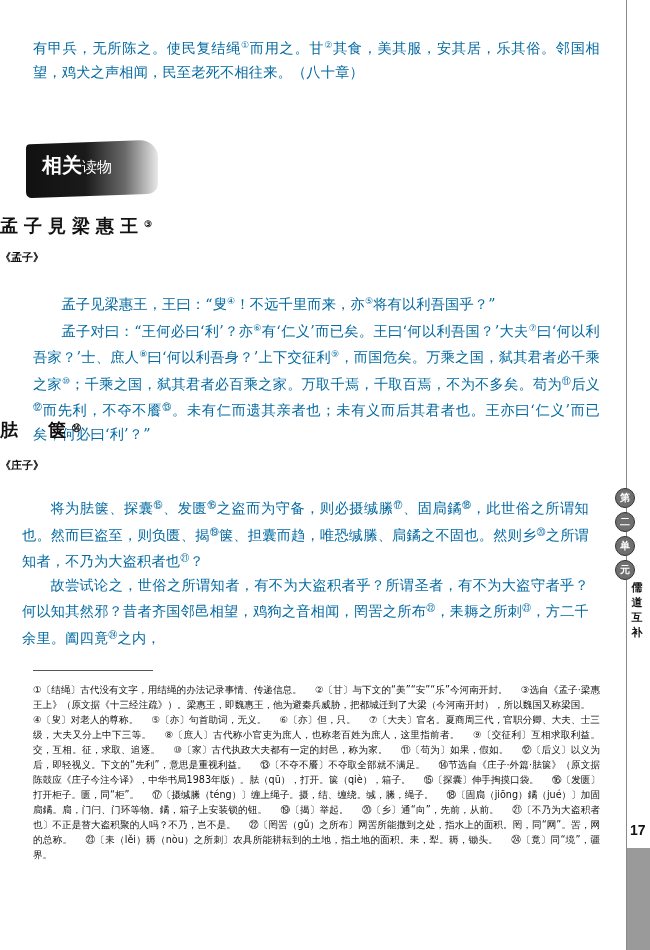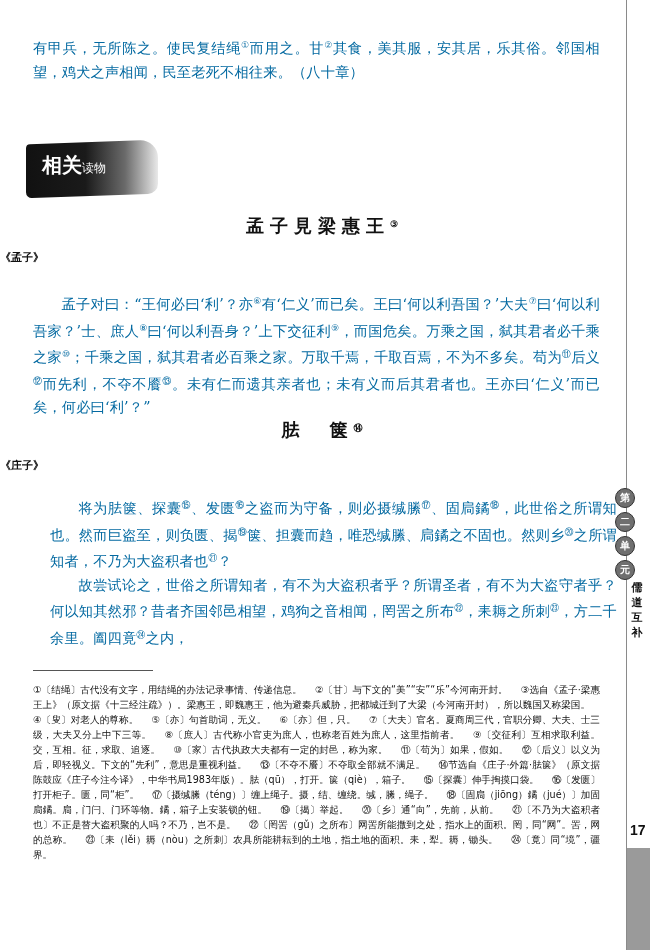--- a/index.html
+++ b/index.html
@@ -20,23 +20,23 @@
   .banner {
     left:26px; top:142px; width:132px; height:54px;
     background:linear-gradient(90deg,#111 0%,#1a1a1a 45%,#6a6a6a 75%,rgba(200,200,200,0.4) 100%);
     border-radius:4px 18px 10px 6px;
     transform:skewY(-2deg);
   }
   .banner-text {
     left:42px; top:152px; color:#fff; font-size:20px; font-weight:bold;
     font-family:"DejaVu Serif",serif;
   }
-  .banner-text .small { font-size:12px; font-weight:normal; }
+  .banner-text .small { font-size:15px; font-weight:normal; }
   .title {
-    left:0; width:650px; text-align:center; font-size:18px; font-weight:bold;
+    left:0; width:650px; font-size:18px; font-weight:bold;
     letter-spacing:6px;
   }
   .subtitle {
     left:0; width:650px; font-size:11px; font-weight:bold;
   }
   .fnrule { left:33px; top:670px; width:120px; height:1px; background:#555; }
   .notes {
     left:33px; top:682px; width:567px;
     font-size:9.6px; line-height:15px; color:#111; text-align:justify;
     font-family:"DejaVu Sans","Liberation Sans",sans-serif;
@@ -72,30 +72,33 @@
   <span>相关</span><span class="small">读物</span>
 </div>
 
 <div class="abs title" style="top:214px;">
   <span>孟子見梁惠王</span><sup class="fn">③</sup>
 </div>
 <div class="abs subtitle" style="top:250px;">《孟子》</div>
 
 <div class="abs body-text" style="left:33px; top:290px; width:567px;">
   <p class="para">
+    <span>孟子见梁惠王，王曰：“叟</span><sup class="fn">④</sup><span>！不远千里而来，亦</span><sup class="fn">⑤</sup><span>将有以利吾国乎？”</span>
+  </p>
+  <p class="para">
     <span>孟子对曰：“王何必曰‘利’？亦</span><sup class="fn">⑥</sup><span>有‘仁义’而已矣。王曰‘何以利吾国？’大夫</span><sup class="fn">⑦</sup><span>曰‘何以利吾家？’士、庶人</span><sup class="fn">⑧</sup><span>曰‘何以利吾身？’上下交征利</span><sup class="fn">⑨</sup><span>，而国危矣。万乘之国，弑其君者必千乘之家</span><sup class="fn">⑩</sup><span>；千乘之国，弑其君者必百乘之家。万取千焉，千取百焉，不为不多矣。苟为</span><sup class="fn">⑪</sup><span>后义</span><sup class="fn">⑫</sup><span>而先利，不夺不餍</span><sup class="fn">⑬</sup><span>。未有仁而遗其亲者也；未有义而后其君者也。王亦曰‘仁义’而已矣，何必曰‘利’？”</span>
   </p>
 </div>
 
 <div class="abs title" style="top:418px;">
   <span>胠　箧</span><sup class="fn">⑭</sup>
 </div>
 <div class="abs subtitle" style="top:458px;">《庄子》</div>
 
-<div class="abs body-text" style="left:50px; top:494px; width:567px;">
+<div class="abs body-text" style="left:22px; top:494px; width:567px;">
   <p class="para">
     <span>将为胠箧、探囊</span><sup class="fn">⑮</sup><span>、发匮</span><sup class="fn">⑯</sup><span>之盗而为守备，则必摄缄縢</span><sup class="fn">⑰</sup><span>、固扃鐍</span><sup class="fn">⑱</sup><span>，此世俗之所谓知也。然而巨盗至，则负匮、揭</span><sup class="fn">⑲</sup><span>箧、担囊而趋，唯恐缄縢、扃鐍之不固也。然则乡</span><sup class="fn">⑳</sup><span>之所谓知者，不乃为大盗积者也</span><sup class="fn">㉑</sup><span>？</span>
   </p>
   <p class="para">
     <span>故尝试论之，世俗之所谓知者，有不为大盗积者乎？所谓圣者，有不为大盗守者乎？何以知其然邪？昔者齐国邻邑相望，鸡狗之音相闻，罔罟之所布</span><sup class="fn">㉒</sup><span>，耒耨之所刺</span><sup class="fn">㉓</sup><span>，方二千余里。阖四竟</span><sup class="fn">㉔</sup><span>之内，</span>
   </p>
 </div>
 
 <div class="abs fnrule"></div>
 <div class="abs notes">

